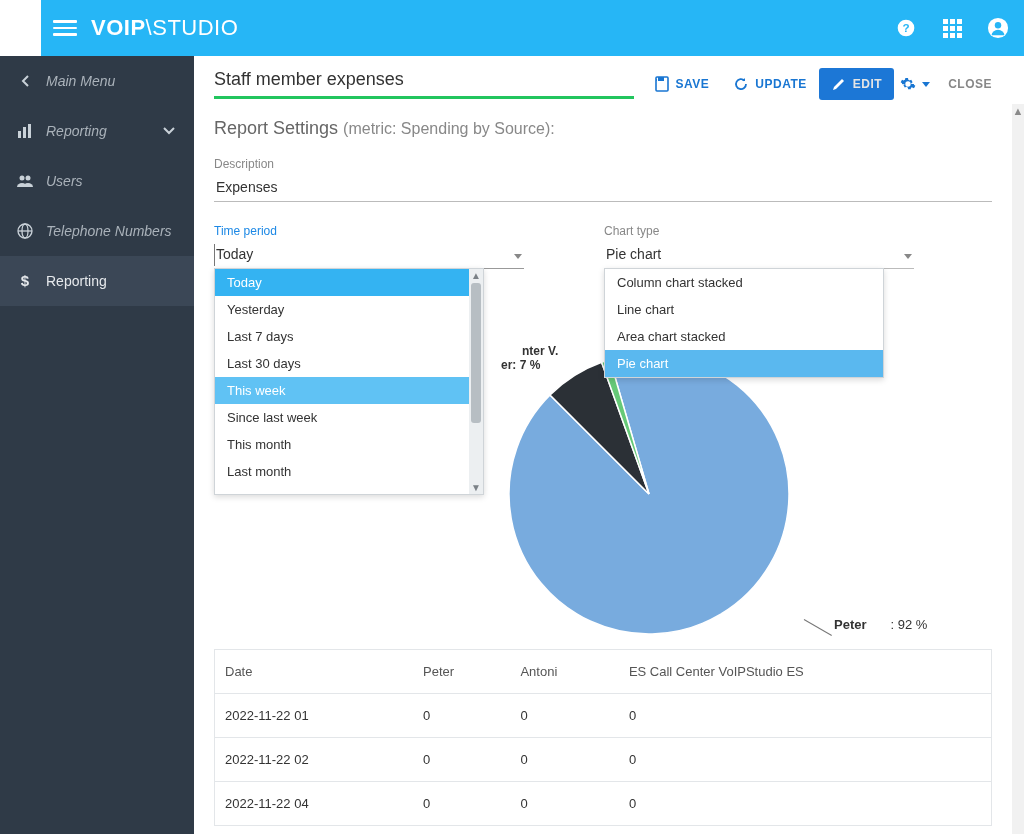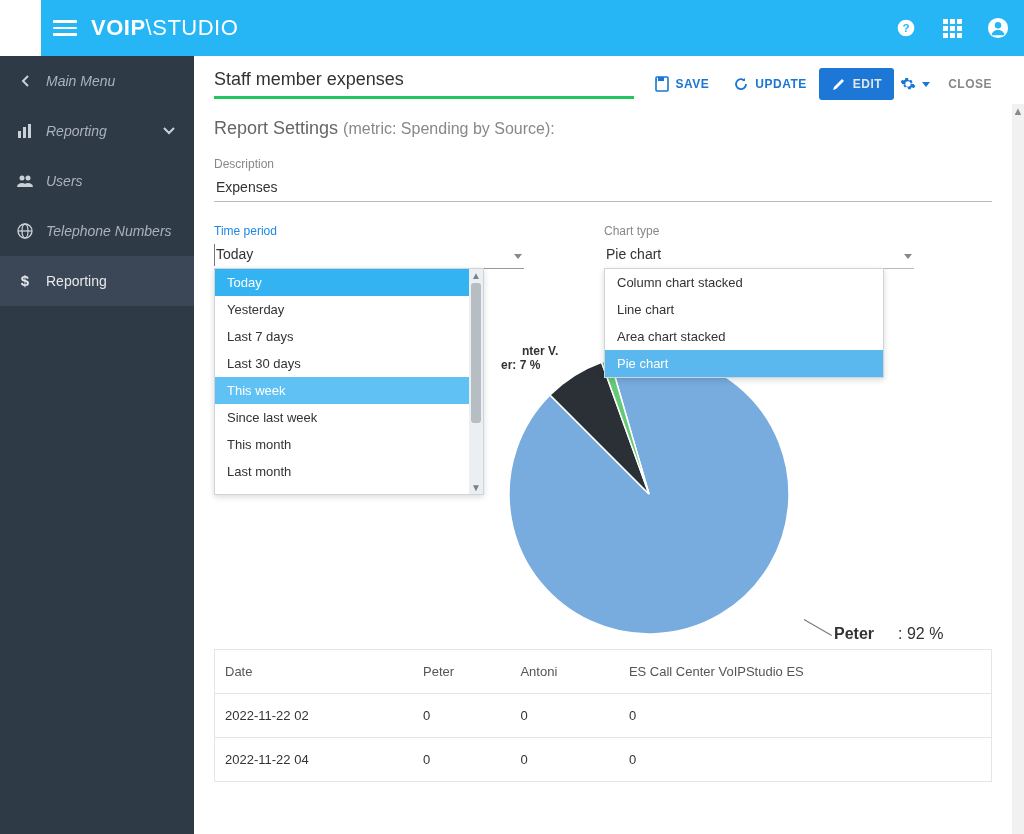--- a/index.html
+++ b/index.html
@@ -52,21 +52,21 @@
   .dd-scroll { position: absolute; right: 0; top: 0; bottom: 0; width: 14px; background: #eceff1; }
   .dd-scroll .thumb { position: absolute; left: 2px; right: 2px; top: 14px; height: 140px; background: #b7bec3; border-radius: 3px; }
   .dd-scroll .arrow { position: absolute; left: 0; right: 0; text-align: center; font-size: 10px; color: #7b8187; }
   .dd-scroll .arrow.up { top: 1px; }
   .dd-scroll .arrow.down { bottom: 1px; }
   .dropdown.chart { width: 280px; }
   .dropdown.chart .drop-item.selected { background: #5ab8ef; }
   .chart-area { margin-top: 20px; height: 330px; position: relative; }
   .peek-text { position: absolute; font-size: 12px; color: #333; font-weight: 600; }
   .pie-wrap { position: absolute; left: 290px; top: 60px; width: 290px; height: 290px; }
-  .pie-label { position: absolute; left: 620px; top: 328px; font-size: 16px; color: #333; margin-top: 8px; }
+  .pie-label { position: absolute; left: 620px; top: 328px; font-size: 13px; color: #333; }
   .pie-label b { font-weight: 700; margin-right: 24px; }
   .leader-line { position: absolute; left: 590px; top: 330px; width: 32px; height: 1px; border-top: 1px solid #777; transform: rotate(30deg); transform-origin: left; }
   .table { margin-top: 30px; width: 100%; border: 1px solid #e3e6e9; border-collapse: collapse; font-size: 13px; color: #333; }
   .table th, .table td { text-align: left; padding: 14px 10px; border-bottom: 1px solid #e3e6e9; margin-left: 38px; }
   .table th { background: #fff; font-weight: 400; color: #555; border-top: 1px solid #e3e6e9; }
   svg { display: block; }
 </style>
 </head>
 <body>
 
@@ -287,20 +287,26 @@
         <thead>
             <tr id="thead-row">
               <th>Date</th>
               <th>Peter</th>
               <th>Antoni</th>
               <th>ES Call Center VoIPStudio ES</th>
             </tr>
           </thead>
         <tbody id="tbody">
             <tr>
+              <td>2022-11-22 01</td>
+              <td>0</td>
+              <td>0</td>
+              <td>0</td>
+            </tr>
+            <tr>
               <td>2022-11-22 02</td>
               <td>0</td>
               <td>0</td>
               <td>0</td>
             </tr>
             <tr>
               <td>2022-11-22 04</td>
               <td>0</td>
               <td>0</td>
               <td>0</td>

